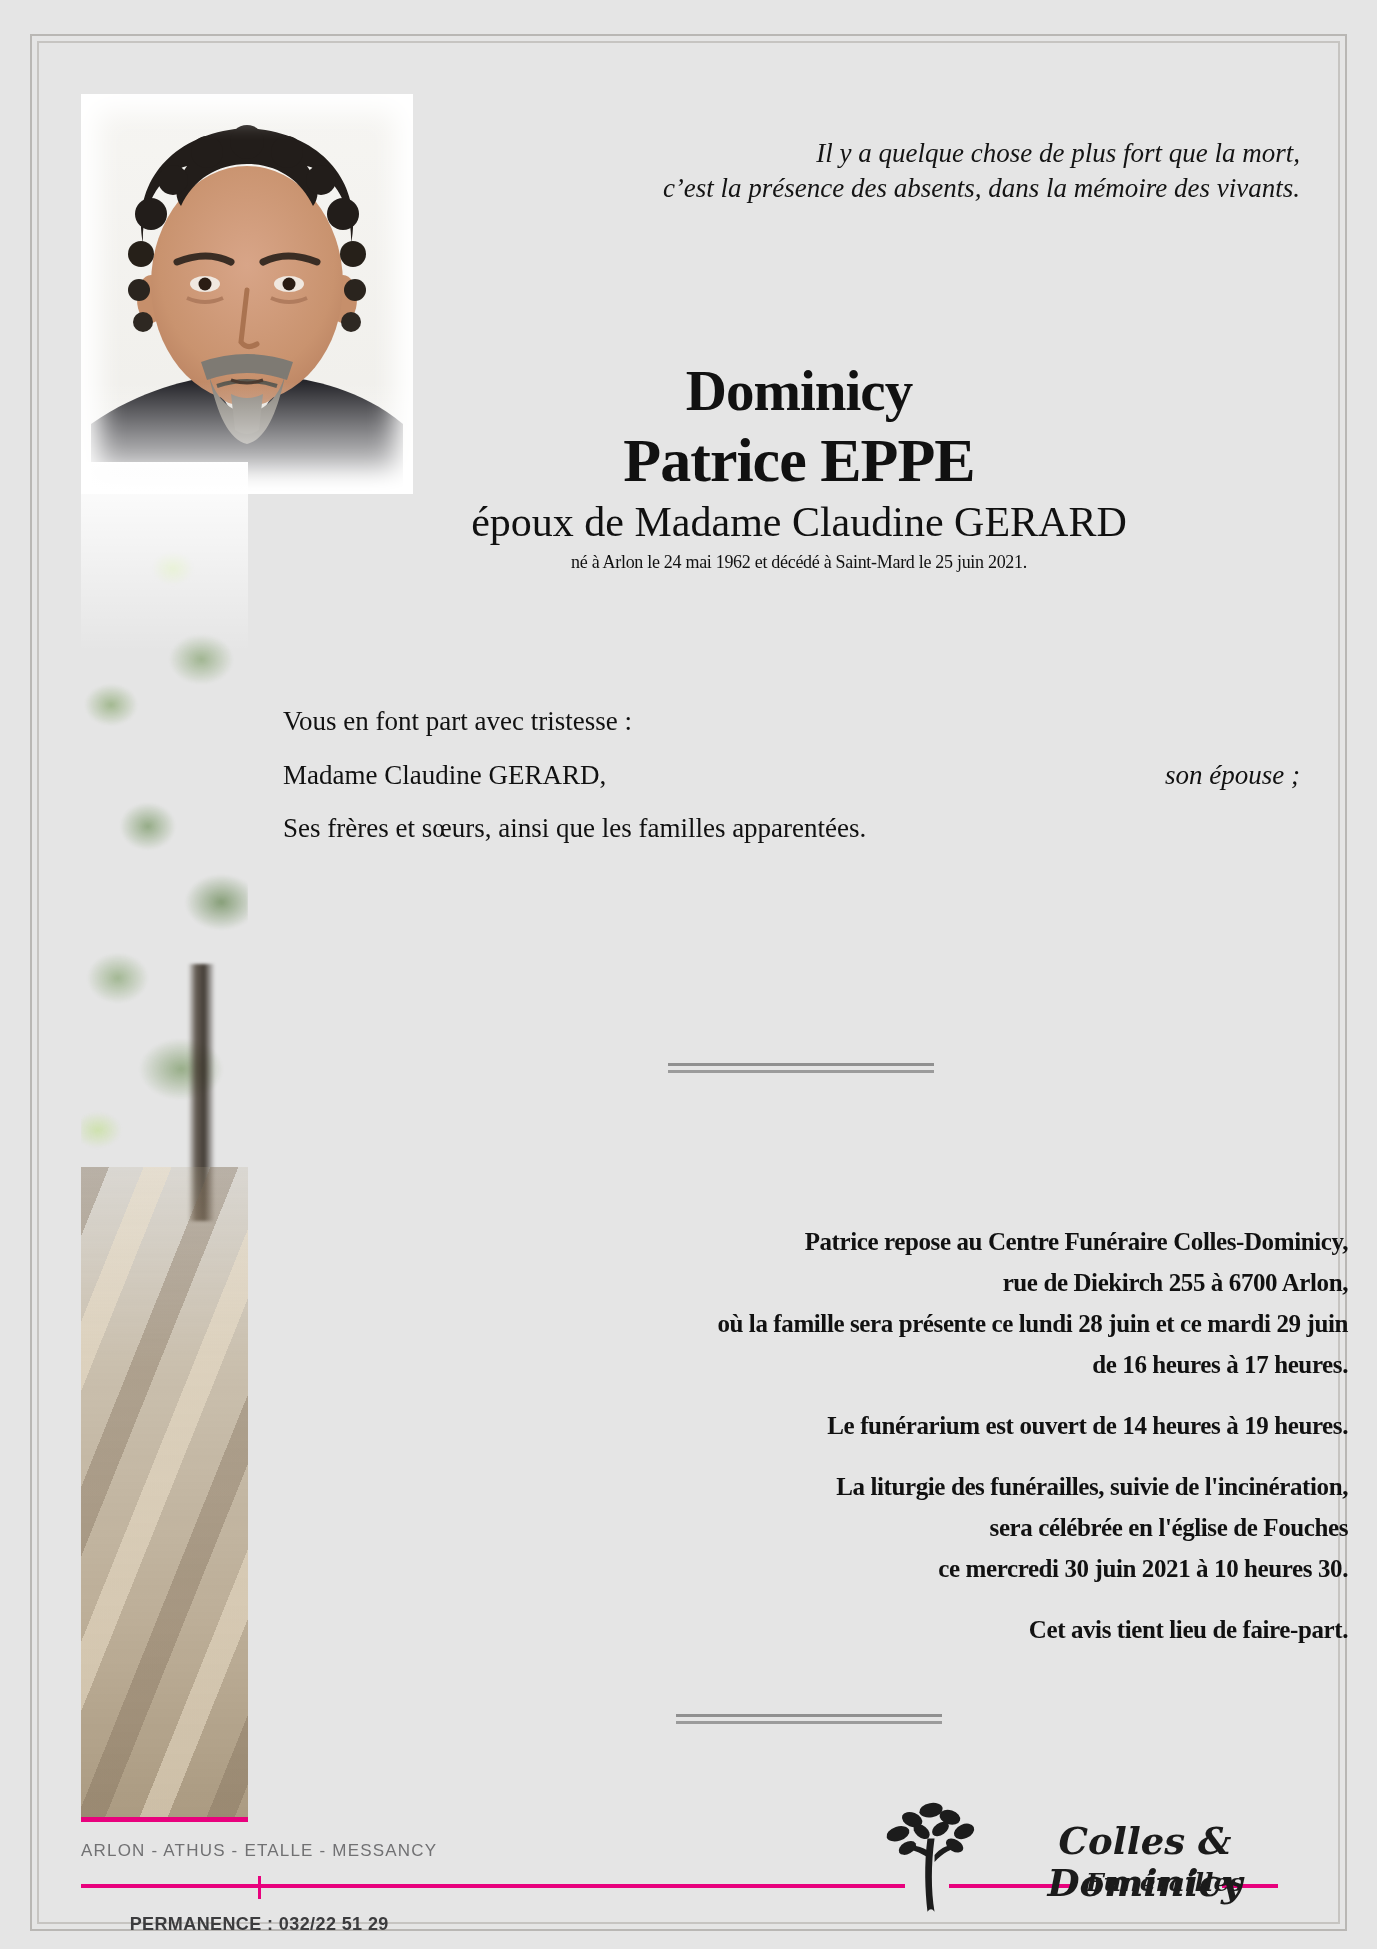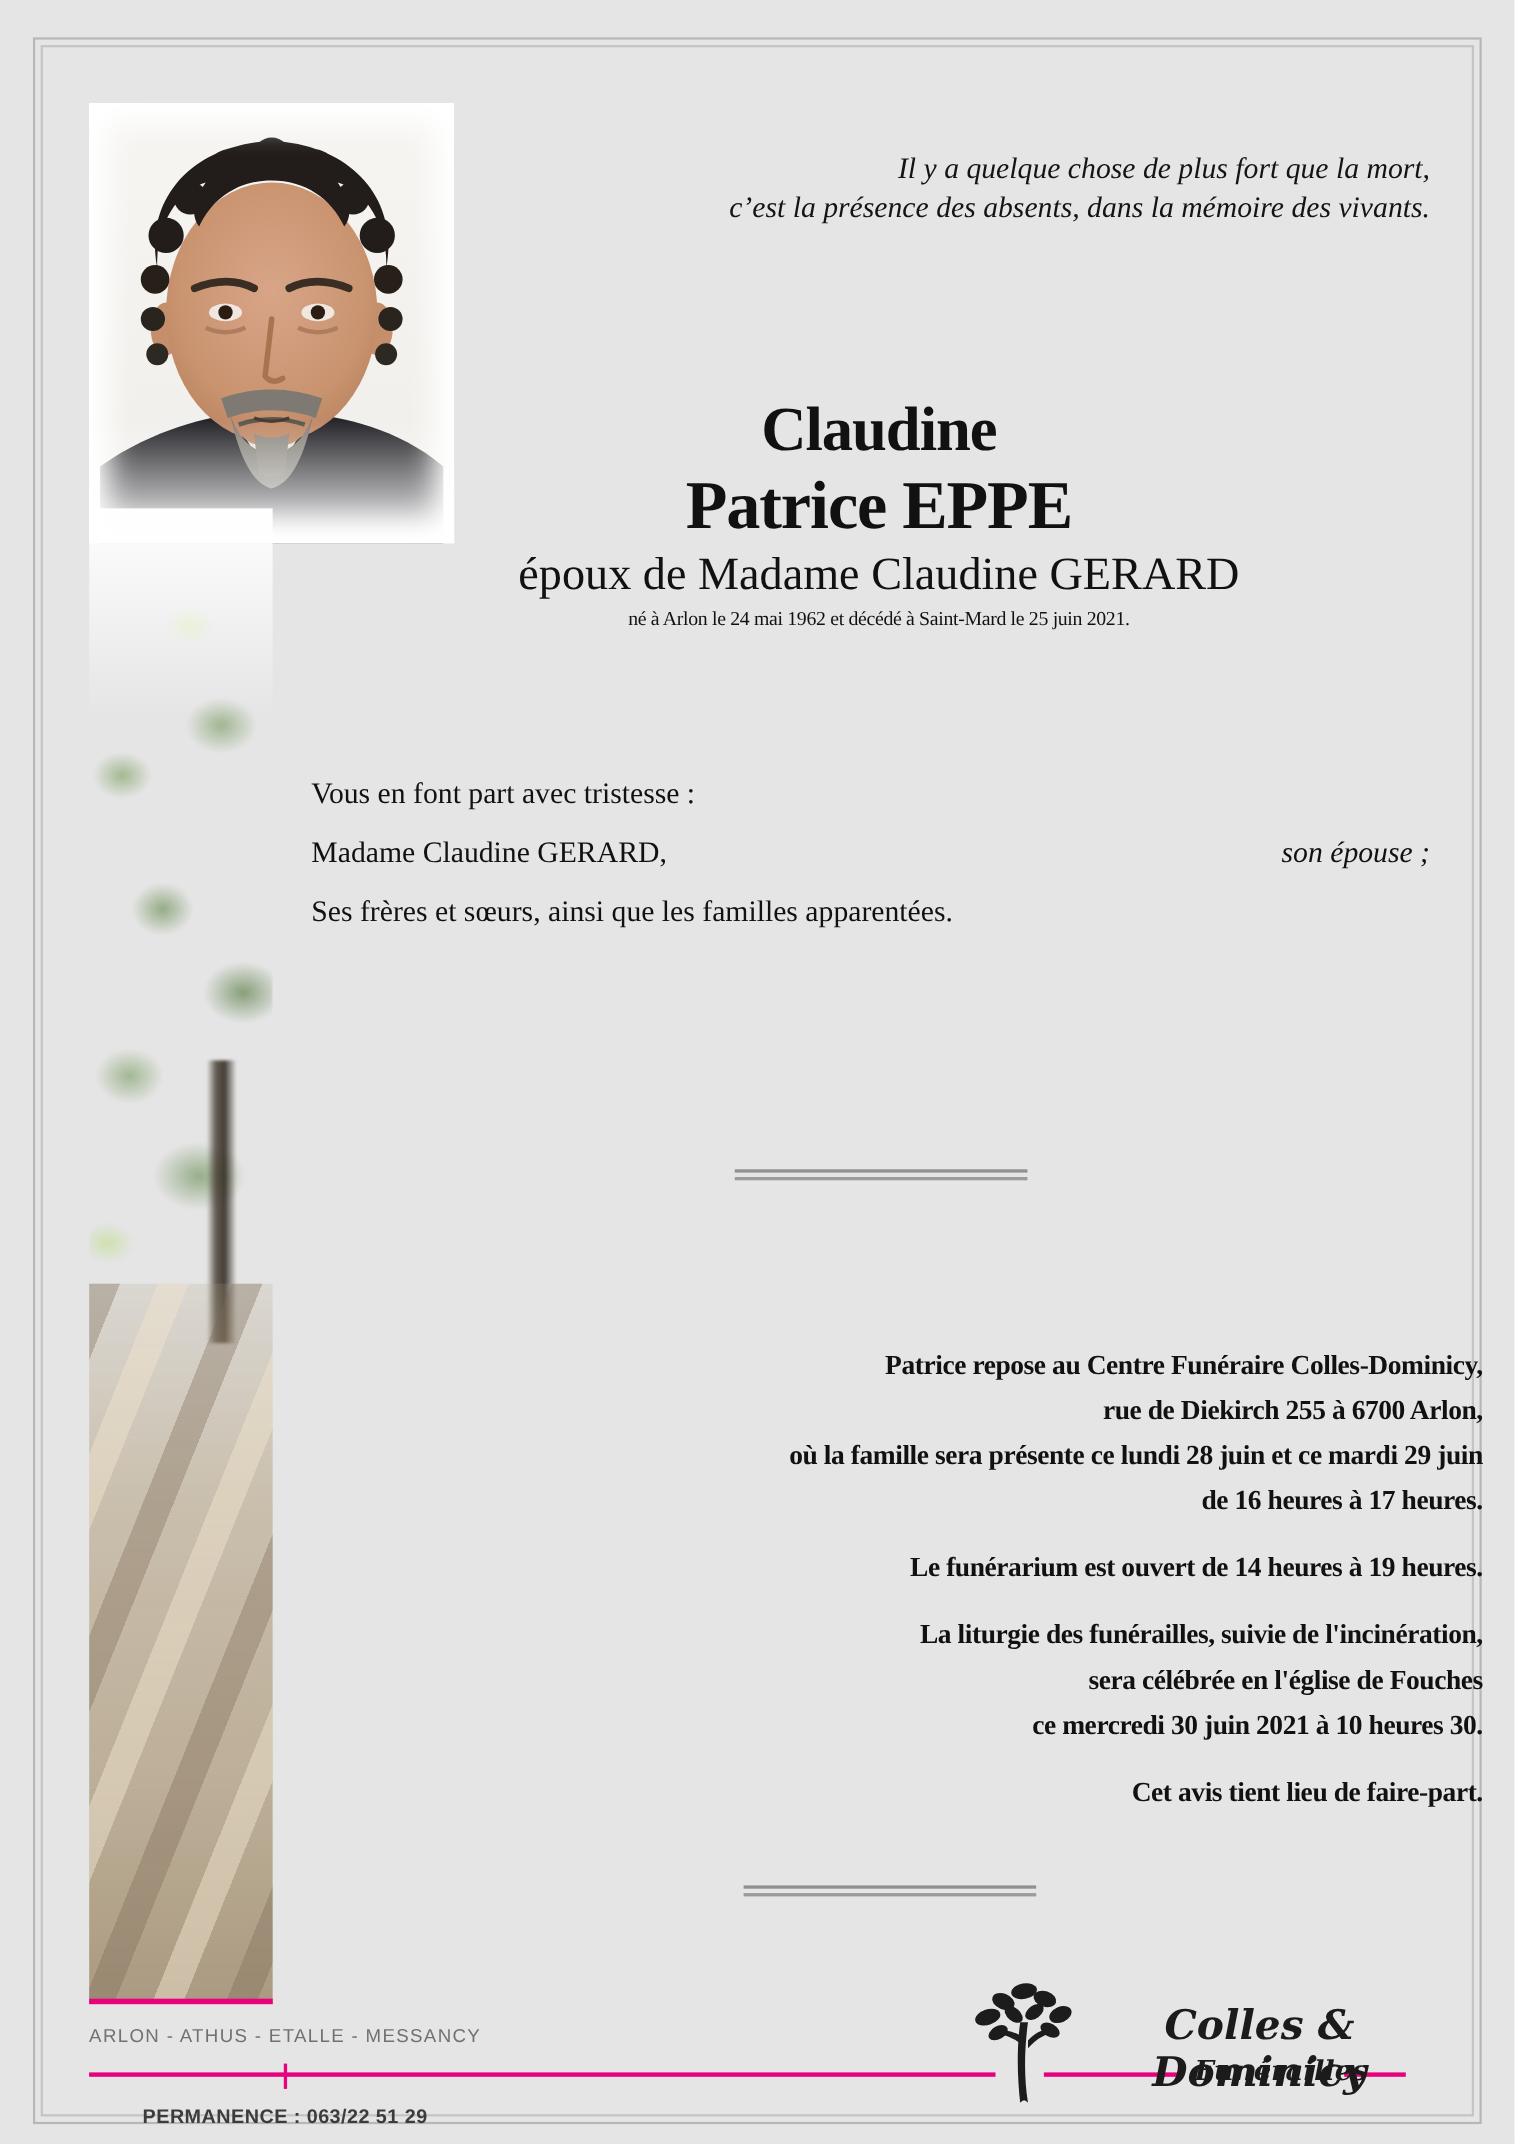--- a/index.html
+++ b/index.html
@@ -209,21 +209,21 @@
     <div class="trunk"></div>
     <div class="path"></div>
     <div class="fadeTop"></div>
   </div>
   <div class="strip-underline" style="background:#e8017d;"></div>
 
   <div class="quote">Il y a quelque chose de plus fort que la mort,
 c’est la présence des absents, dans la mémoire des vivants.</div>
 
   <div class="head">
-    <div class="title">Claudine</div>
+    <div class="title">Dominicy</div>
     <div class="name">Patrice EPPE</div>
     <div class="spouse">époux de Madame Claudine GERARD</div>
     <div class="life">né à Arlon le 24 mai 1962 et décédé à Saint-Mard le 25 juin 2021.</div>
   </div>
 
   <div class="mourning">
     <div class="intro">Vous en font part avec tristesse :</div>
     <div class="row">
       <span>Madame Claudine GERARD,</span>
       <span class="relation">son épouse ;</span>
@@ -243,21 +243,21 @@
 sera célébrée en l'église de Fouches
 ce mercredi 30 juin 2021 à 10 heures 30.</p>
     <p>Cet avis tient lieu de faire-part.</p>
   </div>
 
   <div class="divider d2"></div>
 
   <div class="footer-left">
     <span class="locations">ARLON - ATHUS - ETALLE - MESSANCY</span>
     <span class="sep" style="background:#e8017d;"></span>
-    <span class="permanence">PERMANENCE : 063/22 51 29</span>
+    <span class="permanence">PERMANENCE : 032/22 51 29</span>
   </div>
 
   <div class="pink-line pl-long" style="background:#e8017d;"></div>
   <div class="pink-line pl-mid" style="background:#e8017d;"></div>
   <div class="pink-line pl-right" style="background:#e8017d;"></div>
 
   <div class="tree">
     <svg viewBox="0 0 100 100" xmlns="http://www.w3.org/2000/svg">
       <g fill="#1c1c1c">
         <path d="M47,98 C45,80 44,58 47,36 L53,36 C50,58 50,80 53,98 Q50,94 47,98 Z"></path>

